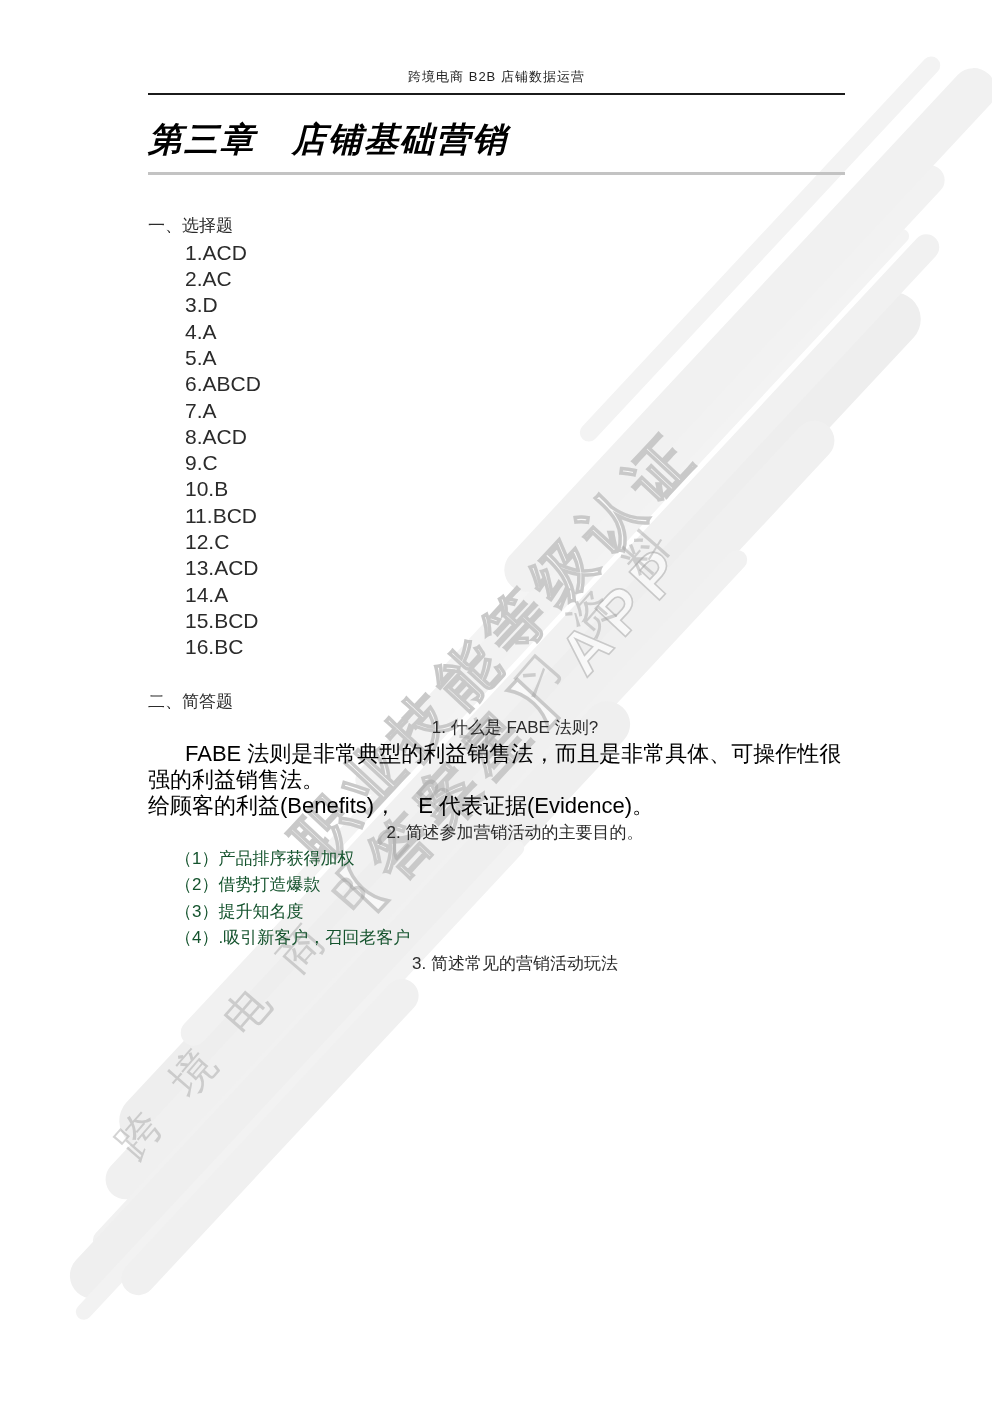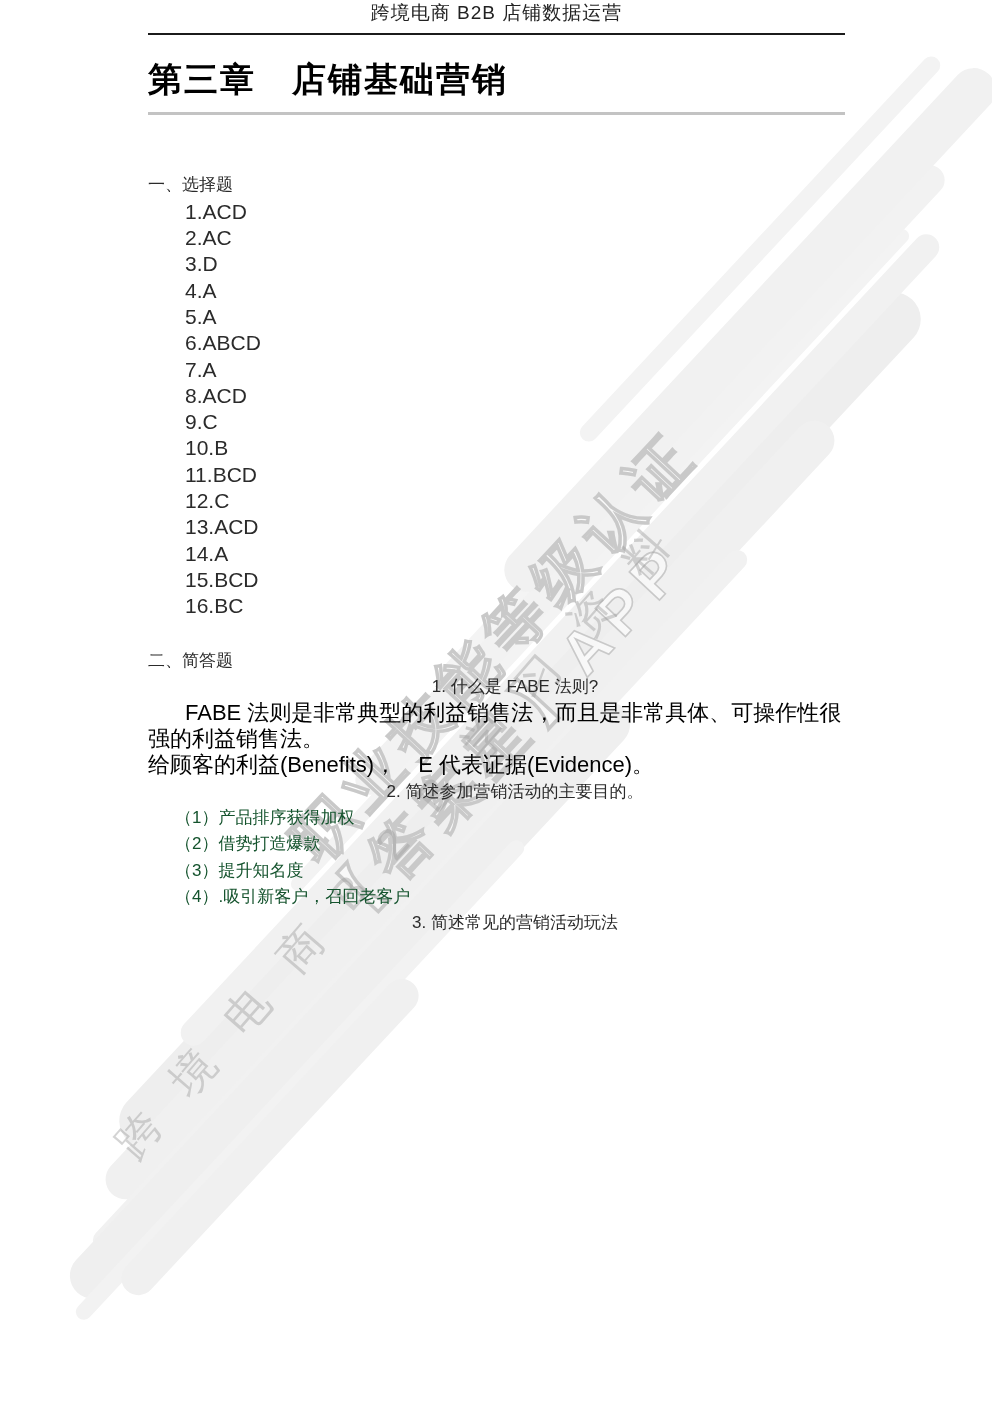--- a/index.html
+++ b/index.html
@@ -53,38 +53,40 @@
   .wm-solid{
     font-size:44px;
     letter-spacing:38px;
     color:rgba(160,160,160,0.45);
     white-space:nowrap;
   }
 
   
   .content{position:absolute;inset:0;z-index:1;padding:0 147px 0 148px;box-sizing:border-box;}
   .running-title{
+    padding-top:68px;
     text-align:center;
-    font-size:19px;
+    font-size:13px;
     color:#222222;
     letter-spacing:1px;
   }
   .header-rule{height:0;border:none;border-top:2px solid #1b1b1b;margin:7px 0 0 0;}
   .doc-title{
     margin:24px 0 0 0;
     font-size:34px;
     font-weight:bold;
     color:#000000;
     letter-spacing:2px;
     line-height:1.2;
+    font-style:italic;
   }
   .title-rule{height:0;border:none;border-top:3px solid #c3c3c3;margin:12px 0 0 0;}
 
   .sec-heading{font-size:17px;line-height:26px;color:#2b2b2b;}
-  .sec-heading.first{margin-top:57px;}
+  .sec-heading.first{margin-top:38px;}
   .sec-heading.second{margin-top:28px;}
 
   .answers{margin-top:1px;}
   .answer-item{
     margin-left:37px;
     font-size:21px;
     line-height:26.3px;
     color:#2b2b2b;
   }
   .qa-line{font-size:17px;line-height:26.3px;color:#2b2b2b;text-align:center;}

